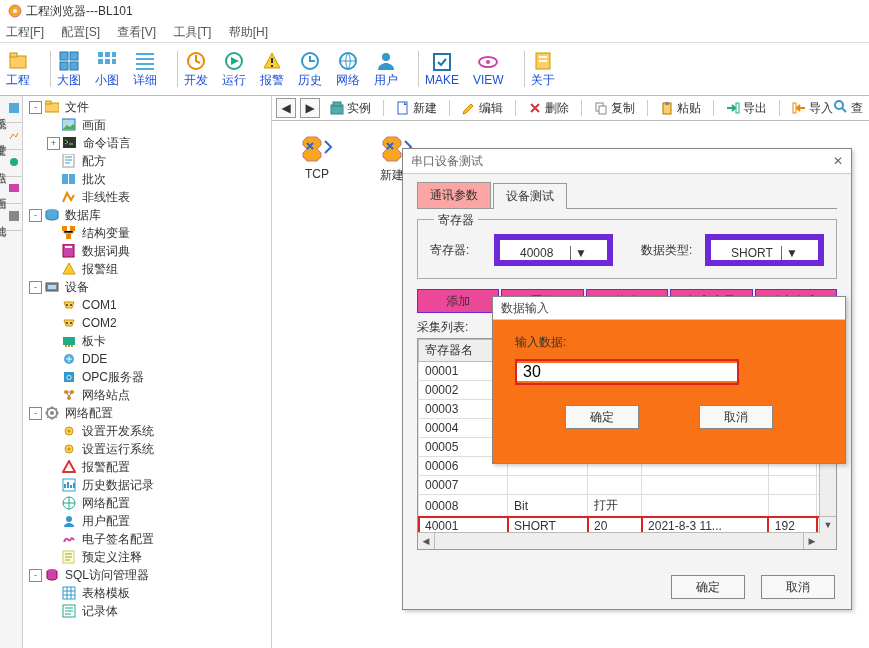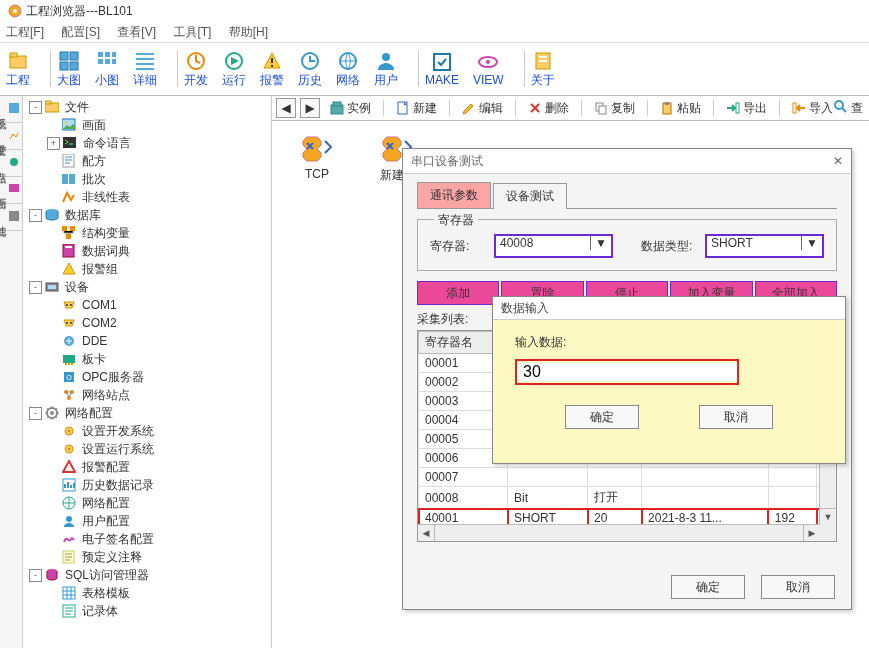--- a/index.html
+++ b/index.html
@@ -35,39 +35,39 @@
 .dlg-title{height:24px;line-height:24px;padding:0 8px;background:#fff;display:flex;align-items:center;justify-content:space-between;border-bottom:1px solid #ccc;color:#666}
 .dlg-title .x{font-family:sans-serif}
 .dlg-body{padding:8px 14px}
 .tabs{display:flex;border-bottom:1px solid #999;margin-bottom:10px}
 .tabs .tab{padding:4px 12px;border:1px solid #999;border-bottom:none;background:#fca5a5;margin-right:2px}
 .tabs .tab.active{background:#f4f4f4;position:relative;top:1px}
 .grp{border:1px solid #aaa;padding:14px 12px 12px;position:relative;margin-bottom:10px}
 .grp .gl{position:absolute;top:-8px;left:16px;background:#f4f4f4;padding:0 4px;font-size:12px}
 .row{display:flex;align-items:center;gap:10px}
 .row label{min-width:54px}
-.combo{border:2px solid #6d28d9;height:20px;background:#fff;display:flex;align-items:flex-start;justify-content:space-between;padding:0 4px;font-size:12px}
+.combo{border:6px solid #6d28d9;height:20px;background:#fff;display:flex;align-items:flex-end;justify-content:space-between;padding:0 20px;font-size:12px}
 .combo .arr{border-left:1px solid #666;padding-left:4px;color:#333}
 .btn-row{display:flex;gap:2px;margin-bottom:6px}
 .btn-row .b{flex:1;border:1px solid #6d28d9;background:#ec4899;height:22px;line-height:22px;text-align:center;font-size:12px}
 .list-lbl{font-size:12px;margin:6px 0 2px}
 .grid{border:1px solid #999;background:#fff;height:210px;overflow:hidden;position:relative}
 .grid table{border-collapse:collapse;width:100%;font-size:12px}
 .grid th{background:#eee;border:1px solid #bbb;padding:2px 6px;text-align:left;font-weight:normal}
 .grid td{border:1px solid #ddd;padding:2px 6px;height:14px}
 .grid tr.hl td{outline:2px solid #d22;outline-offset:-1px}
 .grid .vscroll{position:absolute;right:0;top:0;bottom:0;width:16px;background:#eee;border-left:1px solid #bbb}
 .grid .vscroll .ar{height:16px;border-bottom:1px solid #bbb;display:flex;align-items:center;justify-content:center;font-size:9px;color:#555}
 .grid .vscroll .ar.bot{position:absolute;bottom:16px;left:0;right:0;border-top:1px solid #bbb;border-bottom:none}
 .grid .hscroll{position:absolute;left:0;right:16px;bottom:0;height:16px;background:#eee;border-top:1px solid #bbb;display:flex;justify-content:space-between}
 .grid .hscroll .ar{width:16px;display:flex;align-items:center;justify-content:center;font-size:9px;color:#555;border-right:1px solid #bbb}
 .grid .hscroll .ar:last-child{border-left:1px solid #bbb;border-right:none}
 .dlg-foot{position:absolute;bottom:10px;right:16px;display:flex;gap:16px}
 .dlg-foot .b,.dlg-input .b{border:1px solid #888;background:#f8f8f8;width:72px;height:22px;line-height:22px;text-align:center}
-.dlg-input{left:492px;top:296px;width:352px;height:166px;background:#fef9c3}
+.dlg-input{left:492px;top:296px;width:352px;height:166px;background:#f97316}
 .dlg-input .hdr{height:22px;line-height:22px;padding:0 8px;border-bottom:1px solid #ccc;background:#fff;color:#444}
 .dlg-input .content{padding:14px 22px}
 .dlg-input .lbl{margin-bottom:8px}
 .dlg-input .inp{border:2px solid #d22;height:22px;width:220px;margin-bottom:20px;display:flex;align-items:center}
 .dlg-input .inp input{border:none;outline:none;height:18px;width:100%;padding:0 6px;font-size:16px}
 .dlg-input .btns{display:flex;justify-content:center;gap:60px}
 .search-ic{position:absolute;right:20px;top:3px}
 </style>
 </head>
 <body>
@@ -329,35 +329,35 @@
           <path d="M2 4h10l-2 6H4z" fill="#fc6" stroke="#c90"></path>
           <circle cx="5" cy="7" r="1" fill="#333"></circle>
           <circle cx="9" cy="7" r="1" fill="#333"></circle>
         </svg>
         <span class="lbl">COM2</span>
       </div>
       <div class="tr">
         <span class="sp" style="width:24px"></span>
         <span class="sp" style="width:15px"></span>
         <svg width="14" height="14" viewBox="0 0 14 14">
-          <circle cx="7" cy="7" r="5" fill="#5ad"></circle>
-          <path d="M4 7h6M7 4v6" stroke="#fff"></path>
-        </svg>
-        <span class="lbl">DDE</span>
-      </div>
-      <div class="tr">
-        <span class="sp" style="width:24px"></span>
-        <span class="sp" style="width:15px"></span>
-        <svg width="14" height="14" viewBox="0 0 14 14">
           <rect x="1" y="3" width="12" height="8" fill="#2a8"></rect>
           <rect x="3" y="11" width="2" height="2" fill="#c90"></rect>
           <rect x="6" y="11" width="2" height="2" fill="#c90"></rect>
           <rect x="9" y="11" width="2" height="2" fill="#c90"></rect>
         </svg>
         <span class="lbl">板卡</span>
+      </div>
+      <div class="tr">
+        <span class="sp" style="width:24px"></span>
+        <span class="sp" style="width:15px"></span>
+        <svg width="14" height="14" viewBox="0 0 14 14">
+          <circle cx="7" cy="7" r="5" fill="#5ad"></circle>
+          <path d="M4 7h6M7 4v6" stroke="#fff"></path>
+        </svg>
+        <span class="lbl">DDE</span>
       </div>
       <div class="tr">
         <span class="sp" style="width:24px"></span>
         <span class="sp" style="width:15px"></span>
         <svg width="14" height="14" viewBox="0 0 14 14">
           <rect x="2" y="2" width="10" height="10" fill="#39c"></rect>
           <text x="7" y="10" font-size="7" text-anchor="middle" fill="#fff">O</text>
         </svg>
         <span class="lbl">OPC服务器</span>
       </div>

